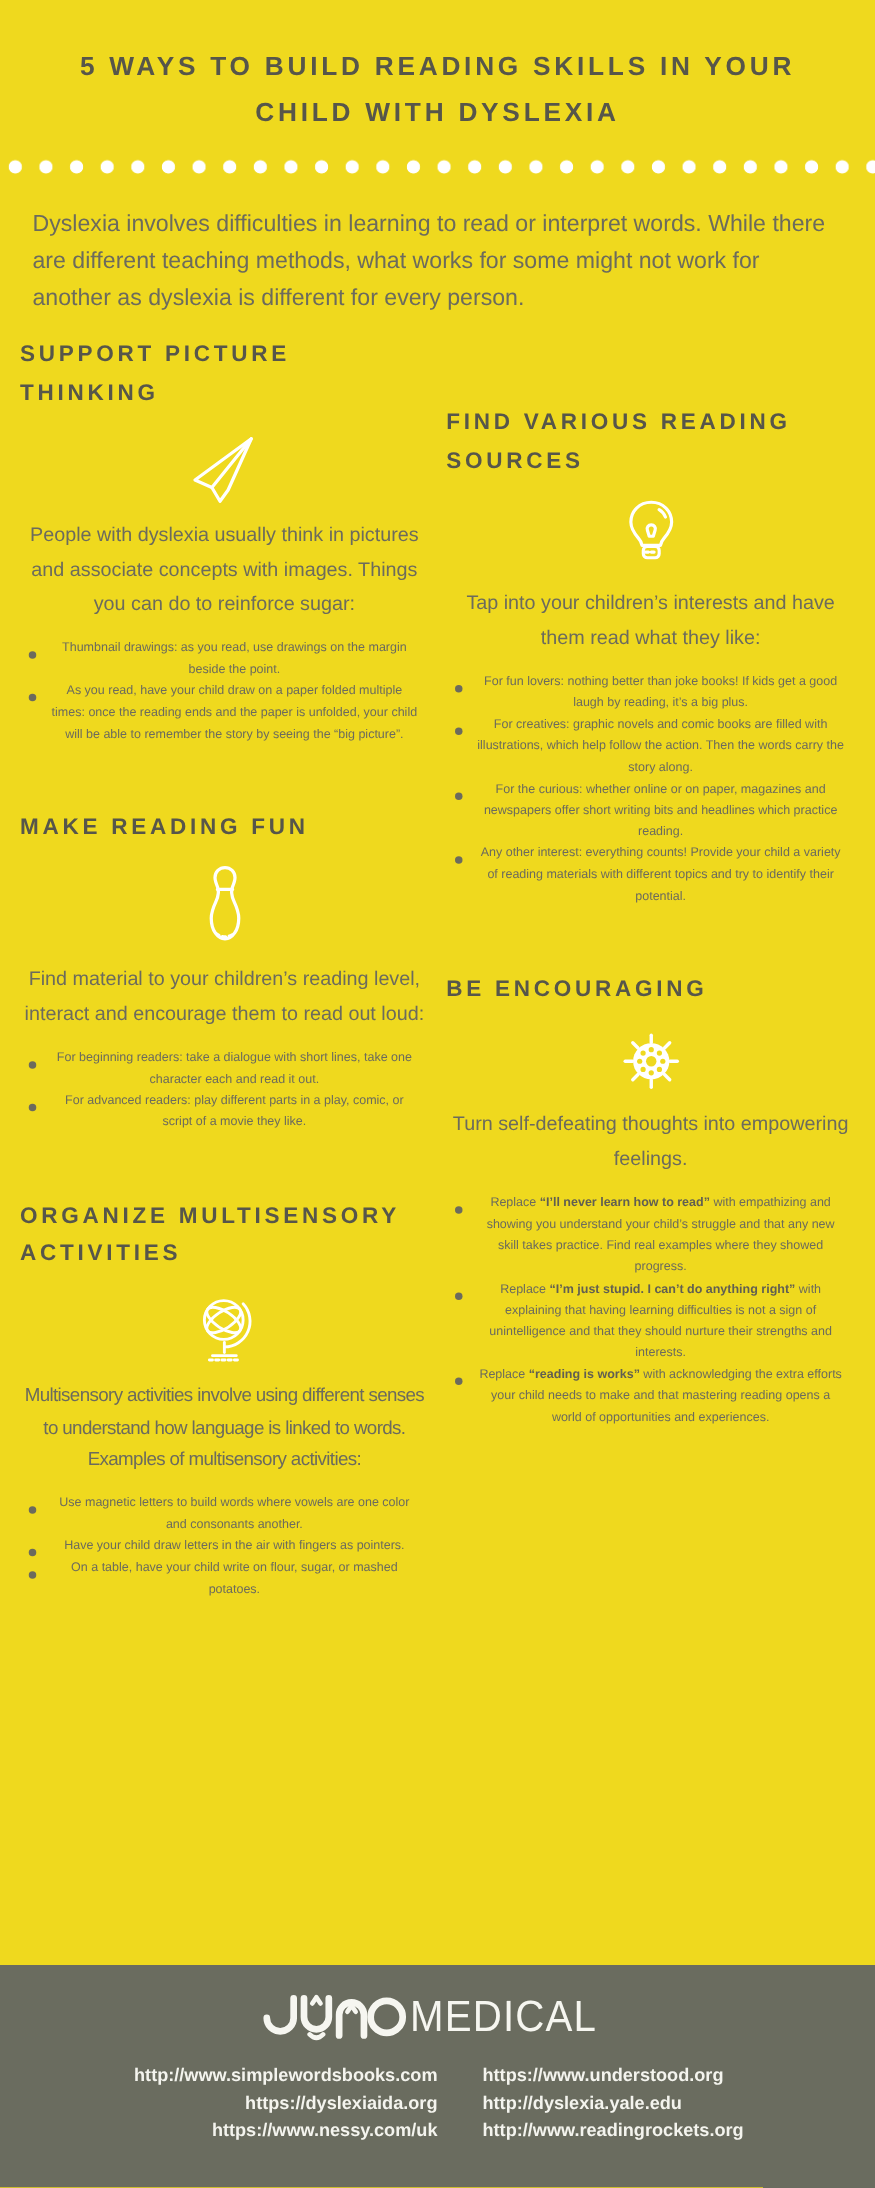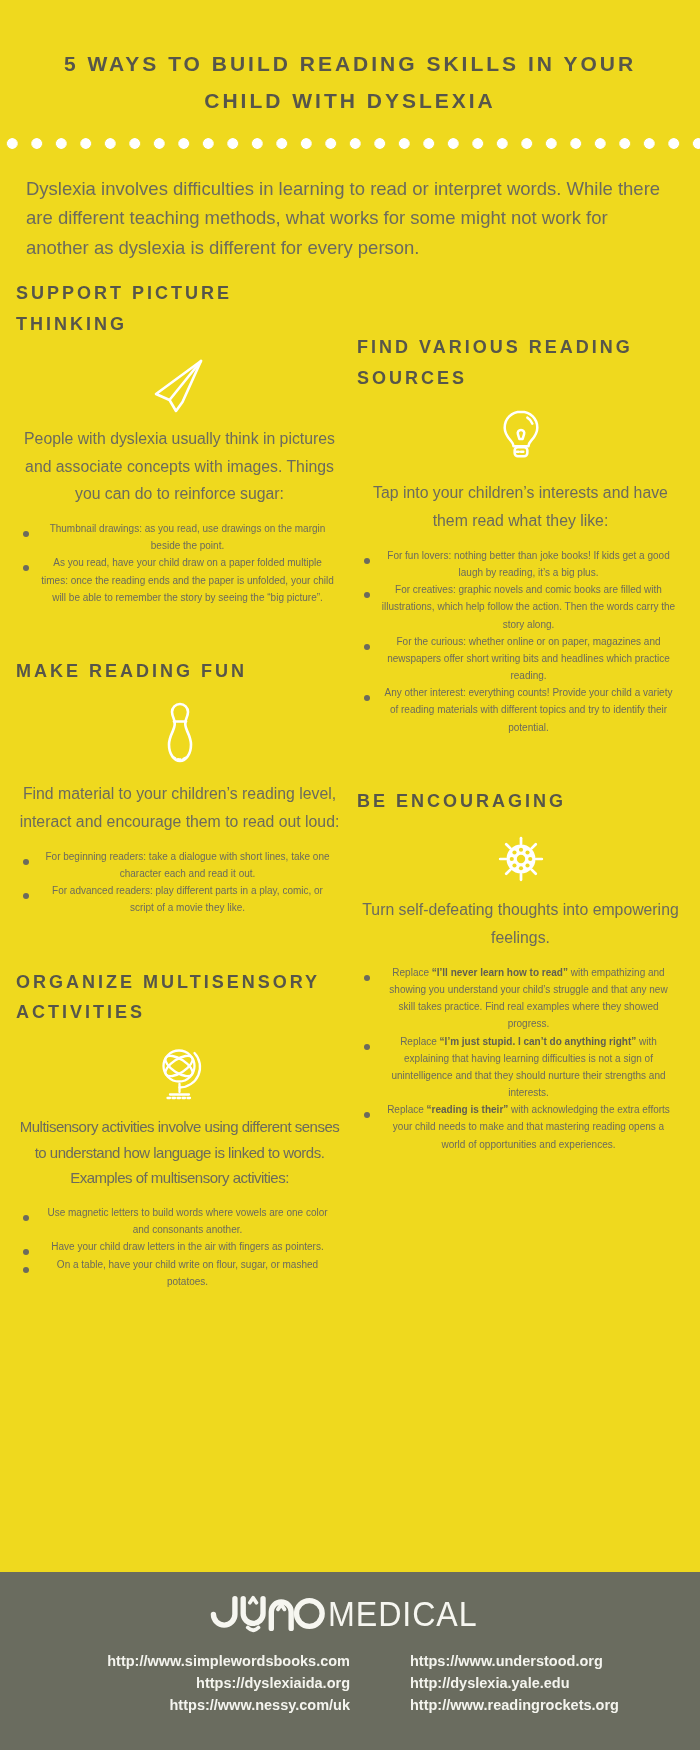--- a/index.html
+++ b/index.html
@@ -3,21 +3,21 @@
 <meta charset="utf-8">
 <style>
   html,body{margin:0;padding:0;}
   body{
     width:700px;height:1750px;overflow:hidden;
     background:#EFD91E;
     font-family:"Liberation Sans","DejaVu Sans",sans-serif;
     -webkit-font-smoothing:antialiased;
   }
   .infographic{width:700px;height:1750px;display:flex;flex-direction:column;}
-  .content{height:1572px;overflow:hidden;box-sizing:border-box;padding-top:46px;}
+  .content{height:1572px;overflow:hidden;box-sizing:border-box;padding-top:36px;}
 
   .title{
     margin:0 38px;color:#57564A;text-align:center;
     font-size:21px;font-weight:bold;letter-spacing:3px;line-height:1.75;
   }
   .dots{
     margin-top:17px;height:13px;width:100%;
     background-image:radial-gradient(circle at 50% 50%, #FFFFFF 5px, rgba(255,255,255,0) 5.6px);
     background-size:24.5px 13px;background-repeat:repeat-x;
   }
@@ -57,21 +57,21 @@
 
   .footer{
     height:178px;background:#6A6C5F;color:#FFFFFF;box-sizing:border-box;
     padding-top:20px;
   }
   .logo-row{display:flex;justify-content:center;align-items:center;gap:2px;}
   .logo-medical{
     font-size:35px;letter-spacing:1px;color:#F6F6F0;font-weight:400;line-height:1;
     transform:scaleX(0.92);transform-origin:left center;
   }
-  .links-row{display:flex;margin-top:16px;font-size:14.5px;font-weight:bold;line-height:1.5;gap:24px;}
+  .links-row{display:flex;margin-top:16px;font-size:14.5px;font-weight:bold;line-height:1.5;}
   .links{list-style:none;margin:0;padding:0;color:#F4F4EE;}
   .links-left{flex:0 0 350px;text-align:right;}
   .links-right{flex:1;text-align:left;padding-left:36px;}
 </style>
 </head>
 <body>
 
 <div class="infographic">
   <div class="content">
     <h1 class="title">
@@ -181,21 +181,21 @@
                   <path d="M20.3 20.3 L15.7 15.7"></path>
       <path d="M32 15.5 L32 9"></path>
                   <path d="M43.7 20.3 L48.3 15.7"></path>
     </g>
   </svg>
             </div>
     <p class="section-intro">Turn self-defeating thoughts into empowering feelings.</p>
     <ul class="section-bullets">
               <li><span>Replace </span><strong>“I’ll never learn how to read”</strong><span> with empathizing and showing you understand your child’s struggle and that any new skill takes practice. Find real examples where they showed progress.</span></li>
               <li><span>Replace </span><strong>“I’m just stupid. I can’t do anything right”</strong><span> with explaining that having learning difficulties is not a sign of unintelligence and that they should nurture their strengths and interests.</span></li>
-              <li><span>Replace </span><strong>“reading is their”</strong><span> with acknowledging the extra efforts your child needs to make and that mastering reading opens a world of opportunities and experiences.</span></li>
+              <li><span>Replace </span><strong>“reading is works”</strong><span> with acknowledging the extra efforts your child needs to make and that mastering reading opens a world of opportunities and experiences.</span></li>
             </ul>
   </section>
 </div>
     </div>
   </div>
 
   <footer class="footer">
     <div class="logo-row">
       <svg width="116" height="43" viewBox="0 0 140 52" fill="none" stroke="#F6F6F0" stroke-width="6.5" stroke-linecap="round" stroke-linejoin="round" aria-label="JUNO">
         <path d="M30 8 L30 27 A13 13 0 0 1 4 27"></path>

